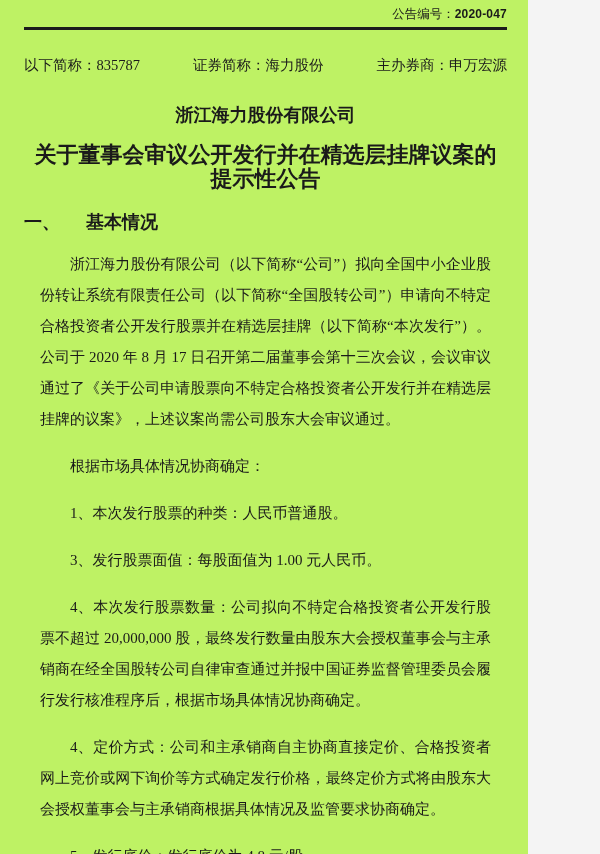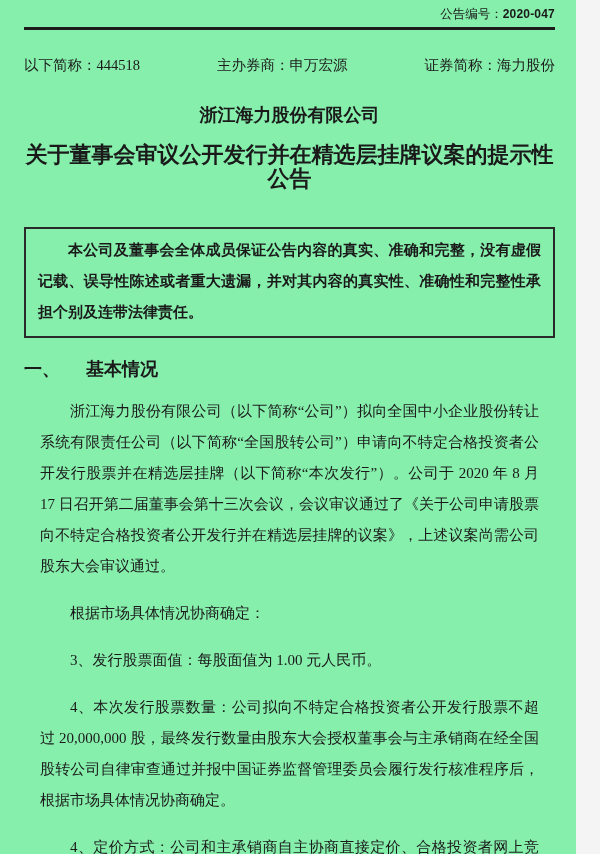--- a/index.html
+++ b/index.html
@@ -4,22 +4,22 @@
 <style>
   * { box-sizing: border-box; }
   html, body { margin: 0; padding: 0; }
   body {
     width: 600px; height: 854px;
     background: #f4f4f4;
     font-family: "Liberation Serif", "DejaVu Serif", serif;
     color: #1a1a1a;
   }
   .page {
-    width: 576px; height: 854px;
-    background: #86efac;
+    width: 528px; height: 854px;
+    background: #bef264;
     padding: 6px 21px 0 24px;
     overflow: hidden;
   }
 
   
   .ann-line {
     text-align: right;
     font-size: 12.5px;
     height: 17px; line-height: 17px;
   }
@@ -106,36 +106,34 @@
 
 <div class="page">
 
   <div class="ann-line">
     <span class="ann-label">公告编号：</span><span class="ann-number">2020-047</span>
   </div>
 
   <hr class="header-rule">
 
   <div class="info-bar">
-    <span class="info-item"><span>以下简称：</span><span>444518</span></span>
+    <span class="info-item"><span>以下简称：</span><span>835787</span></span>
+    <span class="info-item"><span>证券简称：</span><span>海力股份</span></span>
     <span class="info-item"><span>主办券商：</span><span>申万宏源</span></span>
-    <span class="info-item"><span>证券简称：</span><span>海力股份</span></span>
   </div>
 
   <h1 class="company-title">浙江海力股份有限公司</h1>
   <h2 class="subject-title">关于董事会审议公开发行并在精选层挂牌议案的提示性公告</h2>
 
-  <div class="disclaimer-box">
-    <p>本公司及董事会全体成员保证公告内容的真实、准确和完整，没有虚假记载、误导性陈述或者重大遗漏，并对其内容的真实性、准确性和完整性承担个别及连带法律责任。</p>
-  </div>
 
   <div class="section-heading">
     <span class="sec-index">一、</span><span>基本情况</span>
   </div>
 
   <p class="body-p">浙江海力股份有限公司（以下简称“公司”）拟向全国中小企业股份转让系统有限责任公司（以下简称“全国股转公司”）申请向不特定合格投资者公开发行股票并在精选层挂牌（以下简称“本次发行”）。公司于 2020 年 8 月 17 日召开第二届董事会第十三次会议，会议审议通过了《关于公司申请股票向不特定合格投资者公开发行并在精选层挂牌的议案》，上述议案尚需公司股东大会审议通过。</p>
   <p class="body-p">根据市场具体情况协商确定：</p>
+  <p class="body-p">1、本次发行股票的种类：人民币普通股。</p>
   <p class="body-p">3、发行股票面值：每股面值为 1.00 元人民币。</p>
   <p class="body-p">4、本次发行股票数量：公司拟向不特定合格投资者公开发行股票不超过 20,000,000 股，最终发行数量由股东大会授权董事会与主承销商在经全国股转公司自律审查通过并报中国证券监督管理委员会履行发行核准程序后，根据市场具体情况协商确定。</p>
   <p class="body-p">4、定价方式：公司和主承销商自主协商直接定价、合格投资者网上竞价或网下询价等方式确定发行价格，最终定价方式将由股东大会授权董事会与主承销商根据具体情况及监管要求协商确定。</p>
   <p class="body-p">5、发行底价：发行底价为 4.8 元/股。</p>
 
 </div>
 
 </body></html>

